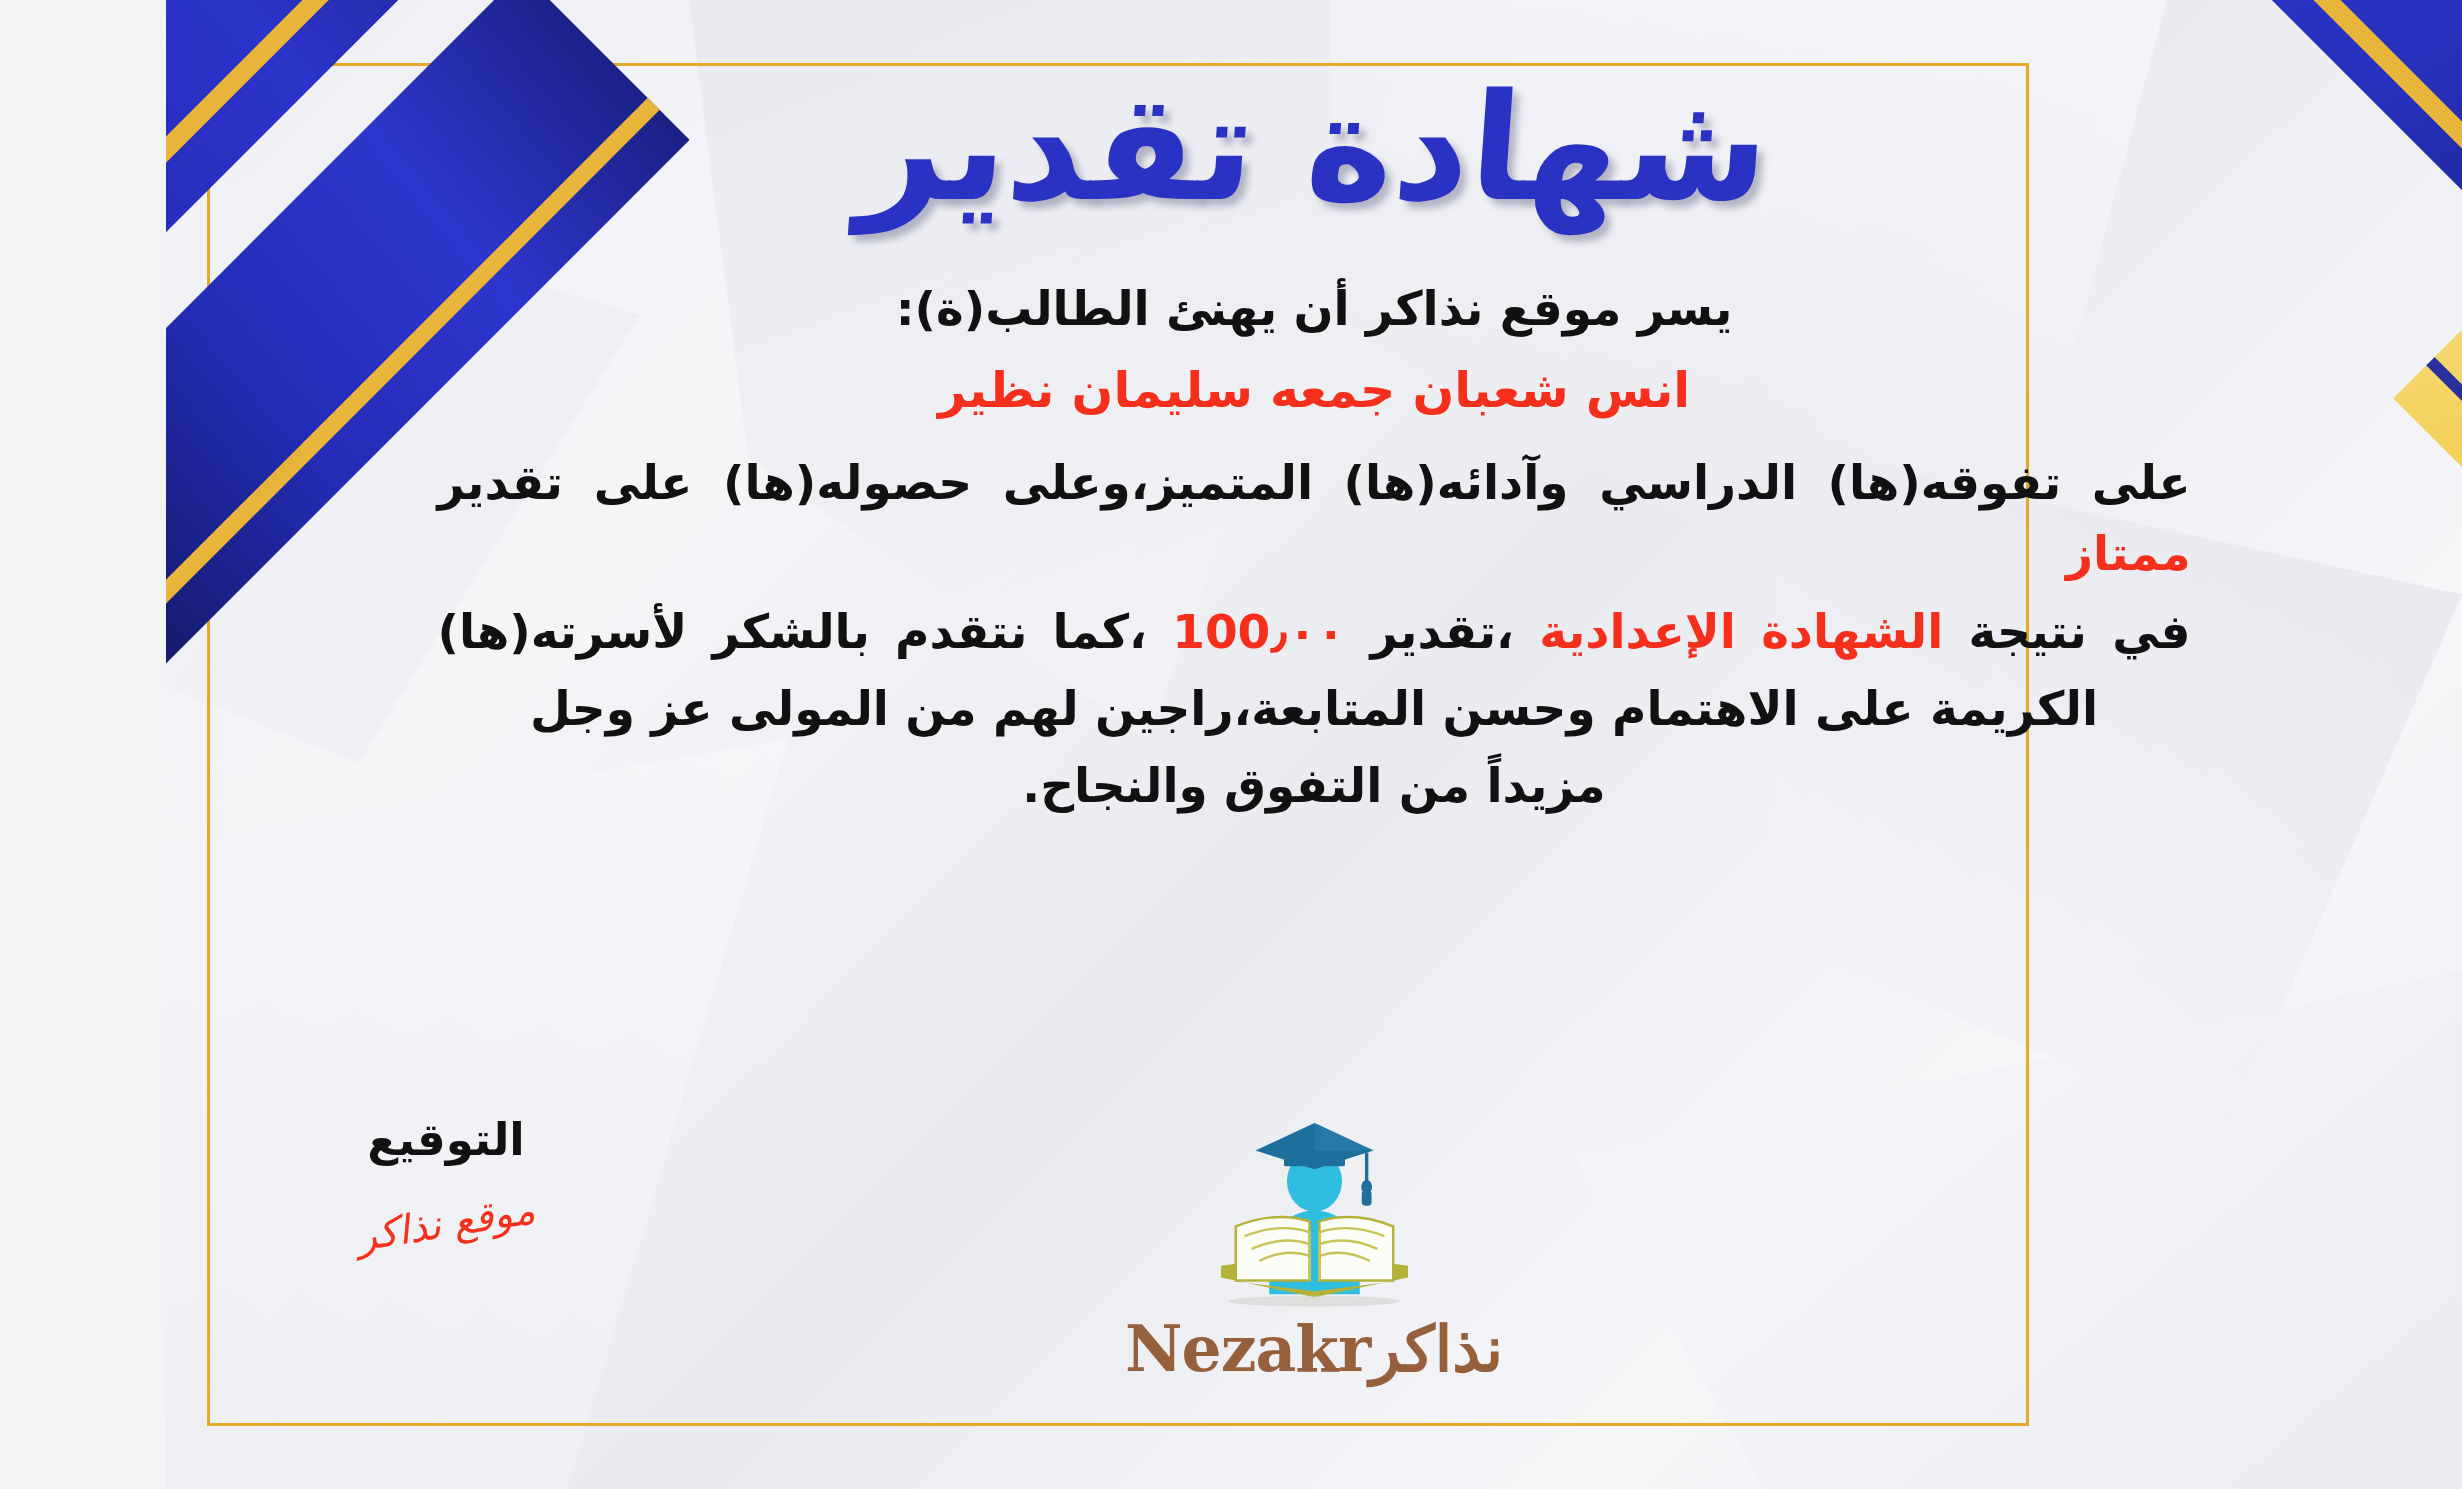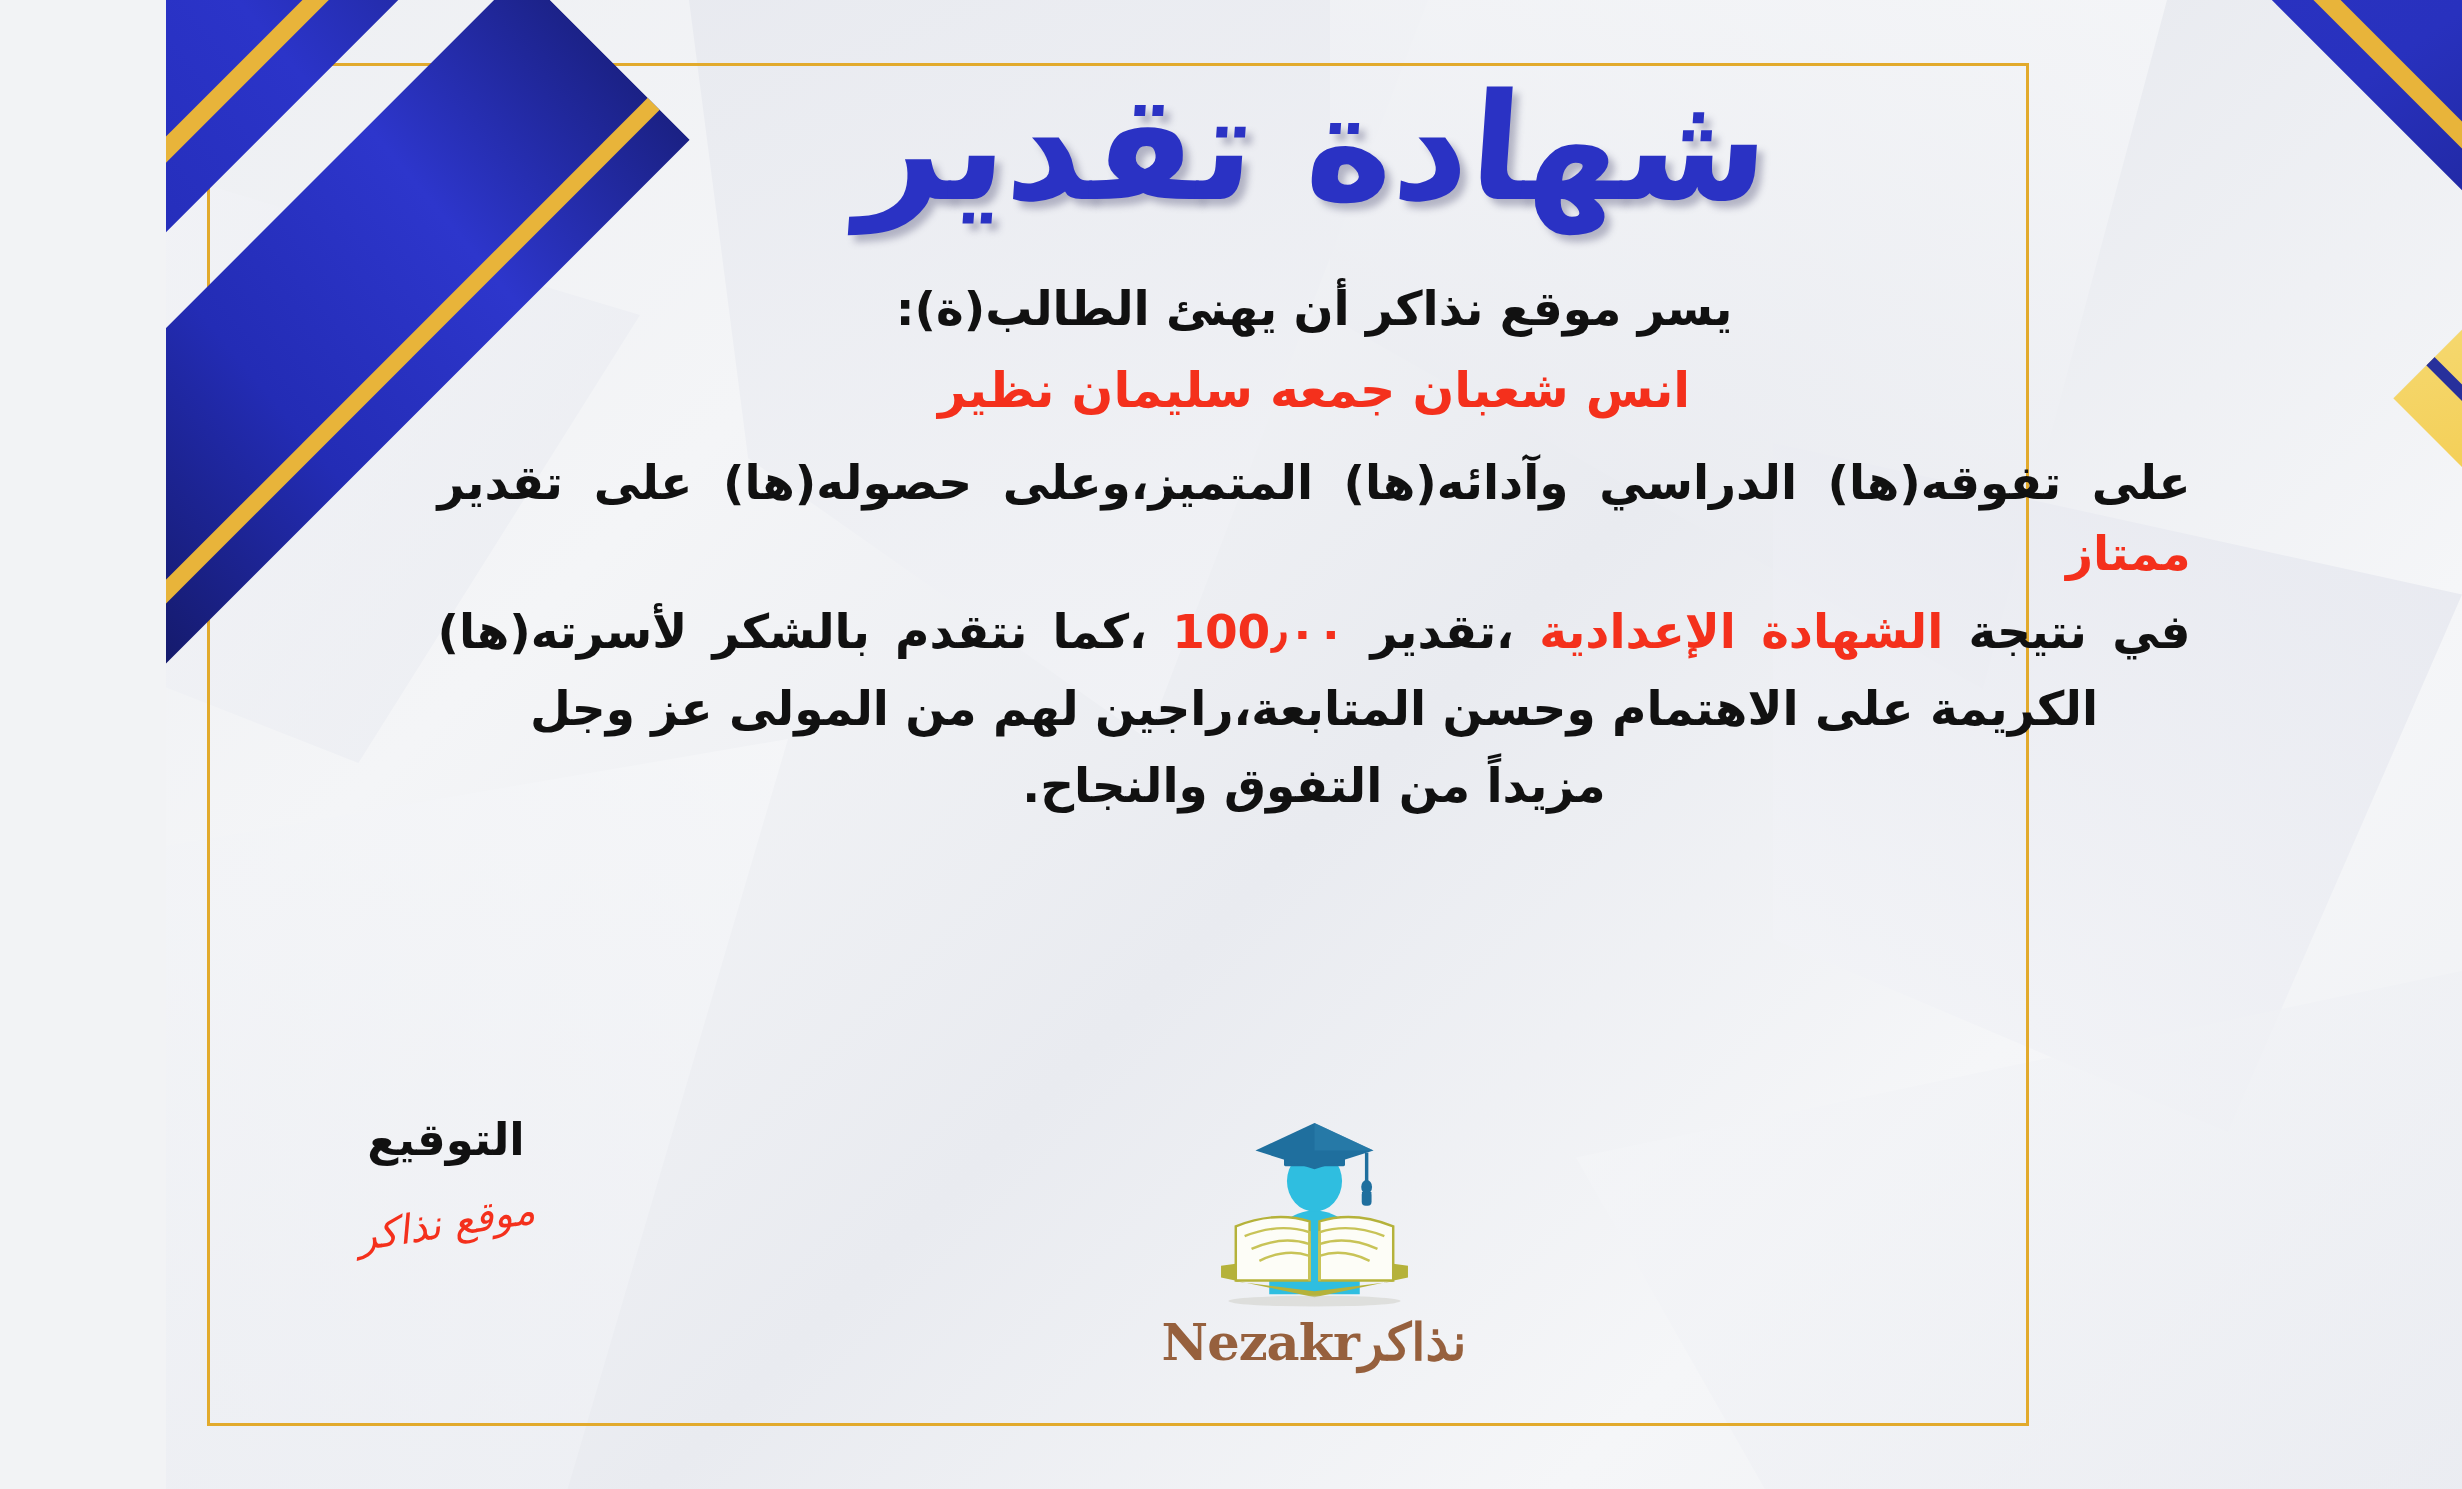--- a/index.html
+++ b/index.html
@@ -172,21 +172,21 @@
     letter-spacing:1px;
   }
 
   #logo-block{
     position:absolute;left:0;right:0;margin:0 auto;top:4.9px;
     width:443px;text-align:center;
   }
   #logo-mark{width:305px;height:197px;margin:0 auto;display:block;}
   #logo-text{
     margin-top:-3px;
-    font-size:51px;font-weight:800;color:#96603d;
+    font-size:63px;font-weight:800;color:#96603d;
     font-family:"DejaVu Serif","Liberation Serif",serif;
     letter-spacing:-1px;direction:rtl;
   }
 </style>
 </head>
 <body>
 
 <div id="certificate">
 
   <div class="facet f1"></div>

